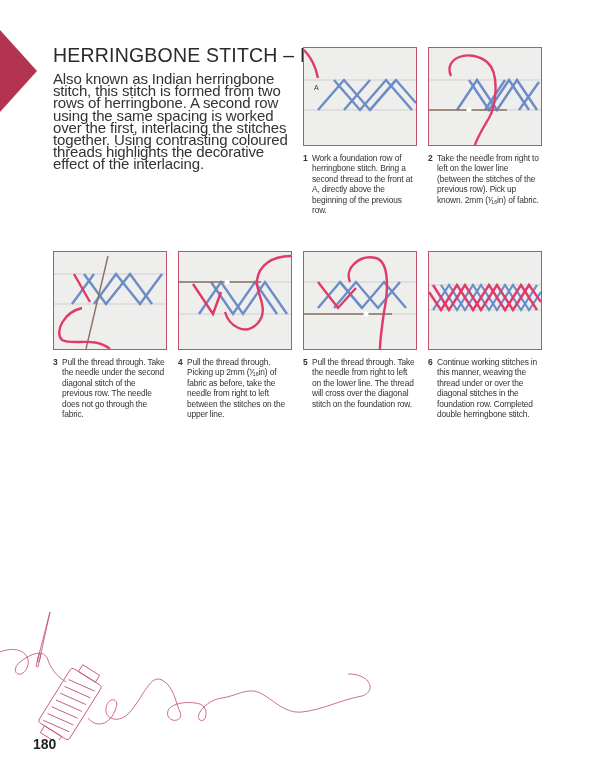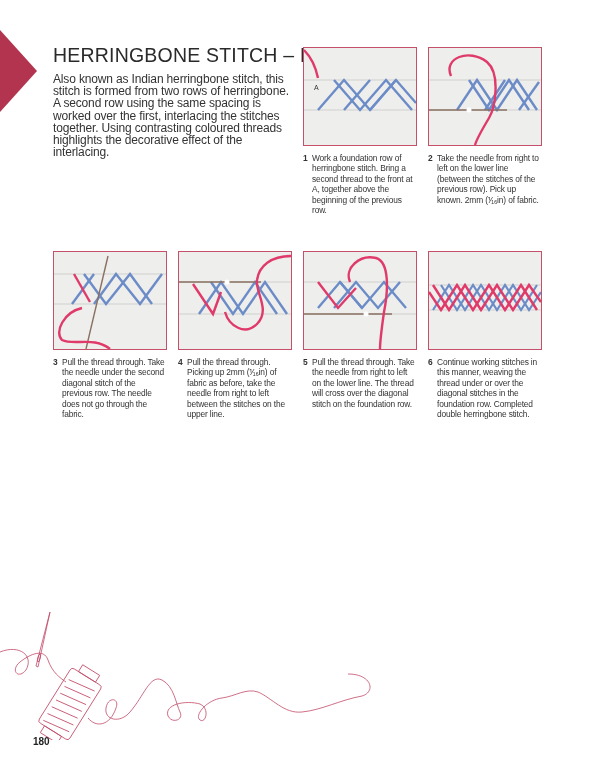--- a/index.html
+++ b/index.html
@@ -12,38 +12,38 @@
     border-top: 41px solid transparent; border-bottom: 41px solid transparent;
     border-left: 37px solid #b2344f;
   }
   .title {
     position: absolute; left: 53px; top: 44px; margin: 0;
     font-size: 19.5px; font-weight: normal; letter-spacing: 0.2px; color: #2a2a2a;
     white-space: nowrap;
   }
   .intro {
     position: absolute; left: 53px; top: 73px; width: 245px; margin: 0;
-    font-size: 12px; line-height: 12.2px; color: #333;
+    font-size: 15px; line-height: 12.2px; color: #333;
     font-family: "Liberation Sans", sans-serif; letter-spacing: -0.15px;
   }
   .step { position: absolute; width: 114px; }
   .frame {
     width: 112px; height: 97px; border: 1px solid #c4506a;
     background: #eeeeec; position: relative; overflow: hidden;
   }
   .frame svg { position: absolute; left: 0; top: 0; width: 112px; height: 97px; }
   .caption {
     margin: 7px 0 0 0; font-size: 8.4px; line-height: 10.4px; color: #333;
     display: flex; letter-spacing: -0.15px;
   }
   .caption .num { font-weight: bold; width: 9px; flex: none; }
   .caption .txt { flex: 1; }
   .deco { position: absolute; left: 0; top: 600px; width: 380px; height: 140px; }
   .page-num {
-    position: absolute; left: 33px; top: 736px; font-size: 10px; font-weight: bold; color: #222;
+    position: absolute; left: 33px; top: 736px; font-size: 14px; font-weight: bold; color: #222;
   }
 </style>
 </head>
 <body>
 
 <div class="corner-tab"></div>
 
 <h1 class="title">HERRINGBONE STITCH – DOUBLE</h1>
 <p class="intro">Also known as Indian herringbone stitch, this stitch is formed from two rows of herringbone. A second row using the same spacing is worked over the first, interlacing the stitches together. Using contrasting coloured threads highlights the decorative effect of the interlacing.</p>
 
@@ -57,21 +57,21 @@
         <path d="M30 32 L56 62 L82 32 L108 62"></path>
         <path d="M40 62 L66 32"></path>
           <path d="M66 62 L92 32"></path>
       </g>
       <path d="M0 2 C8 10 12 20 14 30" stroke="#e03a6a" stroke-width="2.4" fill="none"></path>
       <text x="10" y="42" font-size="7" fill="#333" font-family="Liberation Sans, sans-serif">A</text>
     </svg>
   </div>
   <div class="caption">
     <span class="num">1</span>
-    <span class="txt">Work a foundation row of herringbone stitch. Bring a second thread to the front at A, together above the beginning of the previous row.</span>
+    <span class="txt">Work a foundation row of herringbone stitch. Bring a second thread to the front at A, directly above the beginning of the previous row.</span>
   </div>
 </div>
 
 <div class="step" style="left:428px; top:47px;">
   <div class="frame">
     <svg viewBox="0 0 112 97">
       <line x1="0" y1="32" x2="112" y2="32" stroke="#c8c8c8" stroke-width="0.8"></line>
       <line x1="0" y1="62" x2="112" y2="62" stroke="#c8c8c8" stroke-width="0.8"></line>
       <g stroke="#6c8cc8" stroke-width="2.4" fill="none">
         <path d="M28 62 L48 32 L68 62 L88 32 L108 62"></path>

